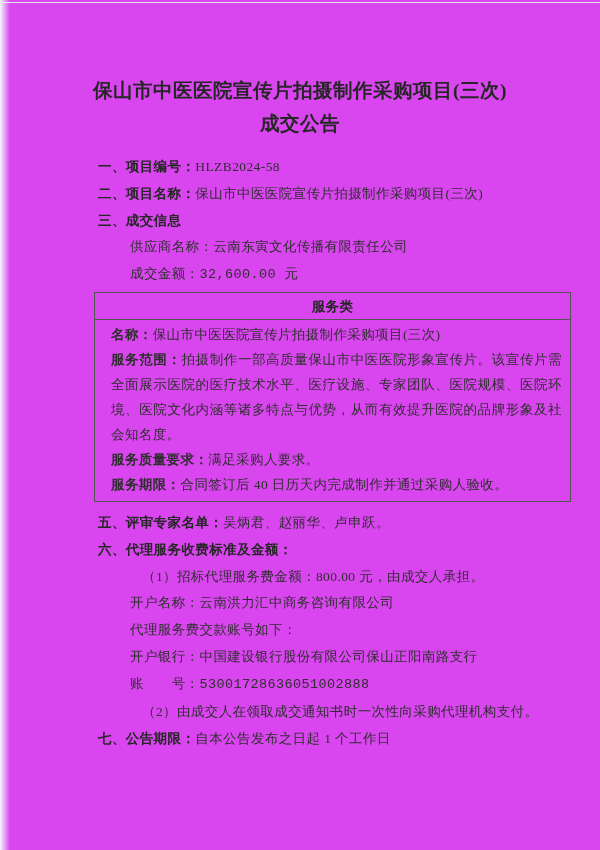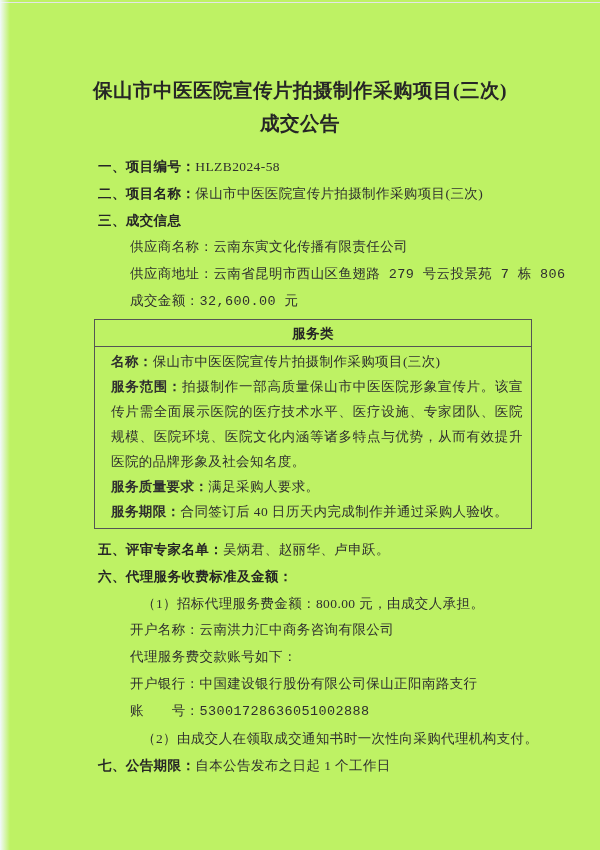--- a/index.html
+++ b/index.html
@@ -4,21 +4,21 @@
 <style>
   * { margin:0; padding:0; box-sizing:border-box; }
   html,body { width:600px; background:#ffffff; }
   body {
     font-family:"Liberation Serif","DejaVu Serif",serif;
     color:#2f2f2f;
   }
   .page {
     position:relative;
     width:600px; height:850px;
-    background:#bef264;
+    background:#d946ef;
     overflow:hidden;
   }
   .scan-edge-top {
     position:absolute; top:2px; left:0; width:100%; height:1px;
     background:#e3e6e8;
   }
   .scan-edge-left {
     position:absolute; top:0; left:0; width:10px; height:100%;
     background:linear-gradient(90deg, #f2f9fc, rgba(255,255,255,0));
   }
@@ -38,21 +38,21 @@
     margin-left:32px;
   }
   .line {
     line-height:27px;
     white-space:nowrap;
   }
   .line strong { color:#262626; }
   .indent-1 { padding-left:32px;font-family:Liberation Mono, monospace; }
   .indent-2 { padding-left:44px; }
   table.subject {
-    width:438px;
+    width:477px;
     margin:4px 0 7px -4px;
     border-collapse:collapse;
     table-layout:fixed;
   }
   table.subject th, table.subject td {
     border:1px solid #555;
   }
   table.subject th {
     font-size:13.5px;
     font-weight:700;
@@ -85,21 +85,20 @@
   <div class="content">
 
     <p class="line"><strong>一、项目编号：</strong><span>HLZB2024-58</span></p>
 
     <p class="line"><strong>二、项目名称：</strong><span>保山市中医医院宣传片拍摄制作采购项目(三次)</span></p>
 
     <p class="line"><strong>三、成交信息</strong></p>
 
     <p class="line indent-1"><span>供应商名称：</span><span>云南东寅文化传播有限责任公司</span></p>
 
-    <p class="line indent-1"><span>供应商地址：</span><span>云南省昆明市西山区鱼翅路 279 号云投景苑 7 栋 806</span></p>
 
     <p class="line indent-1"><span>成交金额：</span><span>32,600.00 元</span></p>
 
 
     <table class="subject">
       <thead>
         <tr>
           <th>服务类</th>
         </tr>
       </thead>

